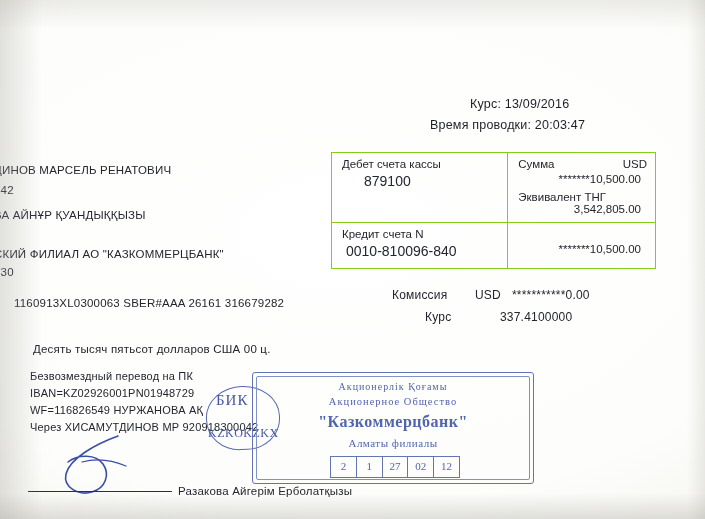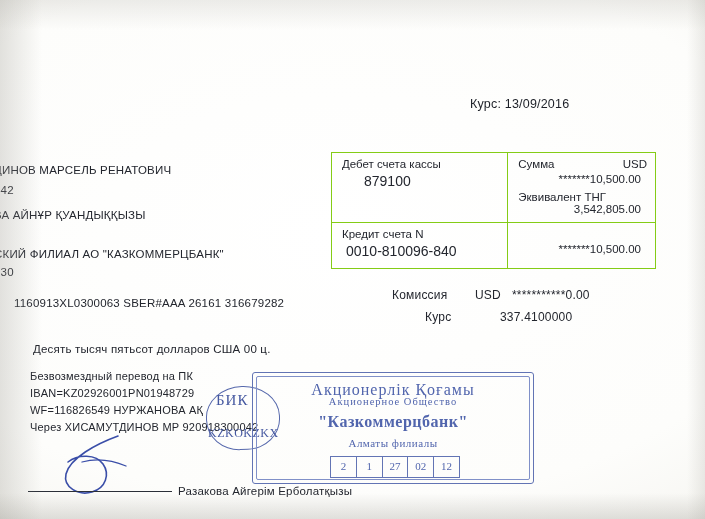--- a/index.html
+++ b/index.html
@@ -192,21 +192,21 @@
   }
   .stamp-txt {
     position: absolute;
     white-space: pre;
     color: #5165ad;
     text-align: center;
     width: 100%;
     left: 0;
     font-family: "Liberation Serif", serif;
   }
-  #stamp-l1 { top: 9px;  font-size: 16px; letter-spacing: 1px; }
+  #stamp-l1 { top: 9px;  font-size: 10px; letter-spacing: 1px; }
   #stamp-l2 { top: 24px; font-size: 10.5px; letter-spacing: 1px; }
   #stamp-l3 { top: 41px; font-size: 16px; font-weight: bold; letter-spacing: 0.5px; }
   #stamp-l4 { top: 65px; font-size: 11px; letter-spacing: 0.5px; }
   #stamp-date {
     position: absolute;
     left: 78px;
     top: 84px;
     width: 128px;
     height: 20px;
     border: 1px solid #6274b4;
@@ -259,20 +259,21 @@
 </style>
 </head>
 <body>
 
 <div id="page">
   <div id="paper"></div>
 
 
   <div class="txt" id="date-line"><span>Курс:</span> <span>13/09/2016</span></div>
 
+  <div class="txt" id="time-line"><span>Время проводки:</span> <span>20:03:47</span></div>
 
   <div class="txt" id="party-1">ДИНОВ МАРСЕЛЬ РЕНАТОВИЧ</div>
   <div class="txt" id="party-2">042</div>
   <div class="txt" id="party-3">ВА АЙНҰР ҚУАНДЫҚҚЫЗЫ</div>
   <div class="txt" id="party-5">СКИЙ ФИЛИАЛ АО "КАЗКОММЕРЦБАНК"</div>
   <div class="txt" id="party-6">130</div>
   <div class="txt" id="party-7">1160913XL0300063 SBER#AAA 26161 316679282</div>
 
   <table id="acct-table">
     <tbody>

